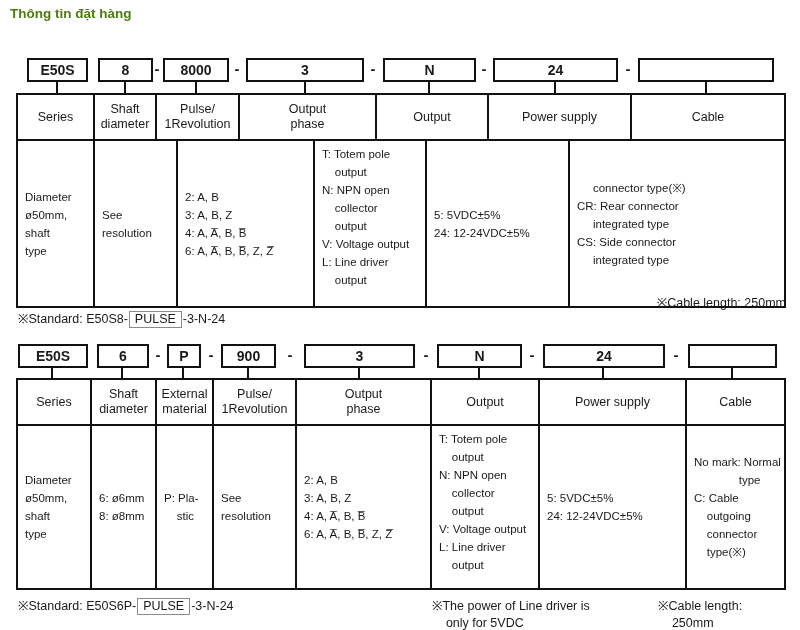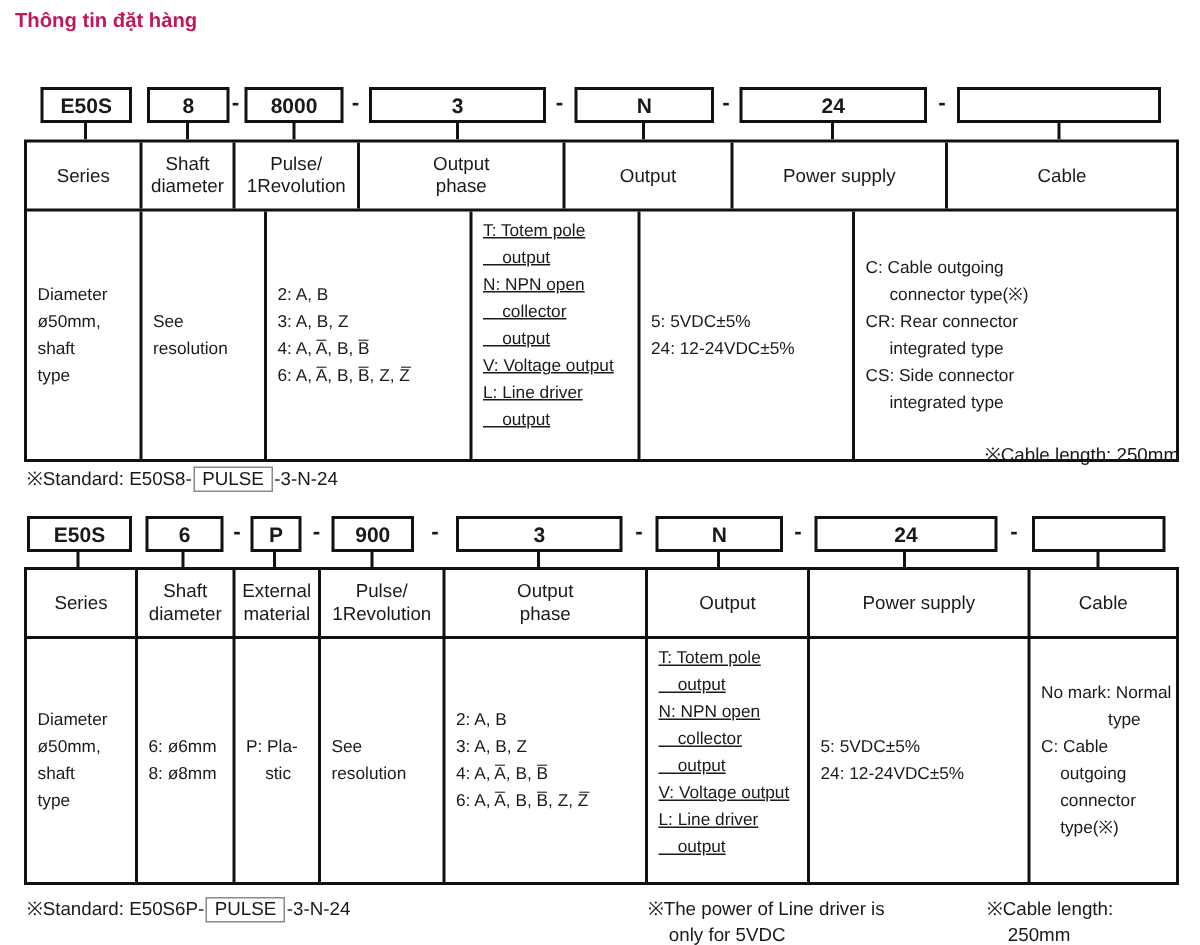--- a/index.html
+++ b/index.html
@@ -1,18 +1,18 @@
 <!DOCTYPE html>
 <html><head>
 <meta charset="utf-8">
 <style>
   html,body{margin:0;padding:0;background:#fff;}
   .page{position:relative;width:800px;height:630px;background:#ffffff;overflow:hidden;
         font-family:"Liberation Sans", sans-serif;color:#1a1a1a;}
-  .title{position:absolute;left:10px;top:6px;font-size:13.5px;font-weight:bold;color:#be185d;}
+  .title{position:absolute;left:10px;top:6px;font-size:13.5px;font-weight:bold;color:#4d7c0f;}
 
   
   .coderow{position:absolute;left:0;width:800px;height:36px;padding-left:12px;}
   .row1{top:58px;} .row2{top:344px;}
   .cbox{position:absolute;top:0;height:24px;border:2px solid #111;box-sizing:border-box;
         display:flex;align-items:center;justify-content:center;font-weight:bold;font-size:14px;background:#fff;}
   .stub{position:absolute;top:22px;width:2px;height:13px;background:#111;}
   .dash{position:absolute;top:2px;width:12px;text-align:center;font-weight:bold;font-size:15px;}
 
   .r1b0{left:27px;width:61px}.r1b1{left:98px;width:55px}.r1b2{left:163px;width:66px}
@@ -34,21 +34,21 @@
   .t1{top:93px;height:215px;} .t2{top:378px;height:212px;}
   .thead{display:flex;height:46px;border-bottom:2px solid #111;box-sizing:border-box;}
   .tbody{display:flex;height:calc(100% - 46px);}
   .hcell{border-right:2px solid #111;box-sizing:border-box;display:flex;align-items:center;
          justify-content:center;text-align:center;font-size:12.5px;line-height:15px;white-space:pre-line;}
   .hcell:last-child{border-right:none;}
   .bcell{border-right:2px solid #111;box-sizing:border-box;font-size:11.5px;line-height:18px;
          padding:4px 2px 4px 7px;display:flex;flex-direction:column;justify-content:center;overflow:hidden;}
   .bcell:last-child{border-right:none;}
   .bcell div{white-space:pre;}
-  .top-align{justify-content:flex-start;text-decoration:underline;}
+  .top-align{justify-content:flex-start;}
   .t1 .c0{width:77px}.t1 .c1{width:62px}.t1 .c2{width:83px}.t1 .c3{width:137px}
   .t1 .c4{width:112px}.t1 .c5{width:143px}.t1 .c6{width:152px}
   .t2 .c0{width:74px}.t2 .c1{width:65px}.t2 .c2{width:57px}.t2 .c3{width:83px}
   .t2 .c4{width:135px}.t2 .c5{width:108px}.t2 .c6{width:147px}.t2 .c7{width:97px}
 
   
   .note{position:absolute;font-size:12.5px;line-height:17px;}
   .note div{white-space:pre;}
   .n1l{left:18px;top:311px;}
   .n1r{right:14px;top:295px;margin-left:40px;}
@@ -124,21 +124,20 @@
           <div>    output</div>
           <div>V: Voltage output</div>
           <div>L: Line driver</div>
           <div>    output</div>
         </div>
       <div class="bcell c5">
           <div>5: 5VDC±5%</div>
           <div>24: 12-24VDC±5%</div>
         </div>
       <div class="bcell c6">
-          <div>C: Cable outgoing</div>
           <div>     connector type(※)</div>
           <div>CR: Rear connector</div>
           <div>     integrated type</div>
           <div>CS: Side connector</div>
           <div>     integrated type</div>
         </div>
     </div>
   </div>
 
   <div class="note n1l">

